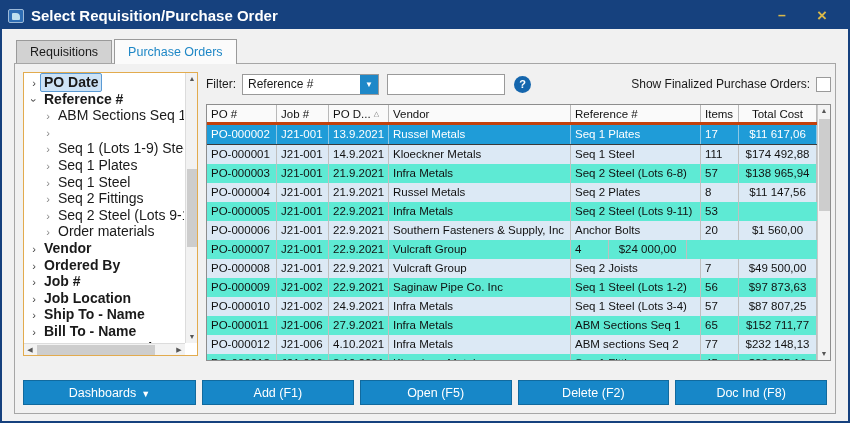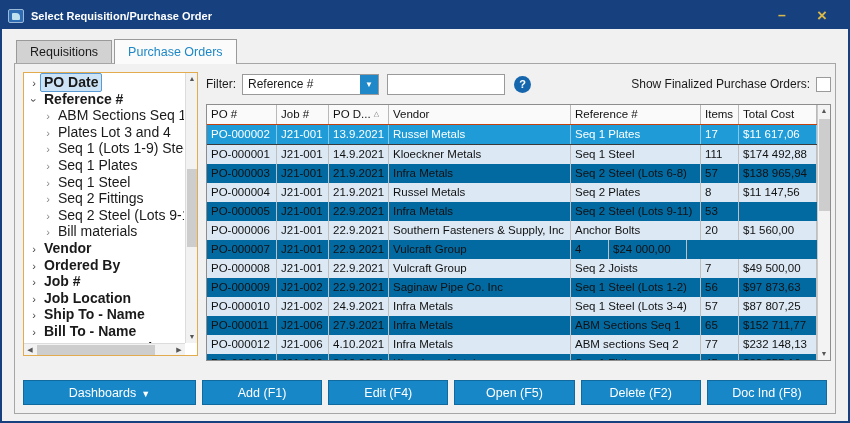--- a/index.html
+++ b/index.html
@@ -8,21 +8,21 @@
 
   .window { position:relative; width:850px; height:423px; background:#f1f1f1;
             border:2px solid #16417e; display:flex; flex-direction:column; }
 
   
   .titlebar { height:27px; background:#16417e; display:flex; align-items:center; padding:0 6px; flex:0 0 auto; }
   .app-icon { width:16px; height:14px; background:#2e6db4; border:1px solid #9db9d8; border-radius:2px;
               margin-right:7px; position:relative; overflow:hidden; }
   .app-icon::after { content:""; position:absolute; left:3px; top:3px; width:8px; height:7px;
                      background:#bfe0ef; border-radius:1px 4px 1px 1px; }
-  .title { color:#ffffff; font-size:11px; font-weight:bold; flex:1; }
+  .title { color:#ffffff; font-size:15px; font-weight:bold; flex:1; }
   .cap-btn { width:40px; text-align:center; color:#d9b84a; font-weight:bold; cursor:default; }
   .cap-min { font-size:14px; line-height:27px; }
   .cap-close { font-size:17px; line-height:27px; }
 
   
   .tabstrip { display:flex; align-items:flex-end; padding:9px 0 0 14px; flex:0 0 auto; height:34px; }
   .tab { font-size:12.5px; padding:4px 13px 5px 13px; border:1px solid #9a9a9a; border-bottom:none;
          background:#d2d2d2; color:#1a1a1a; margin-right:2px; position:relative; top:1px; cursor:default; }
   .tab.active { background:#fbfbfb; color:#1e87c6; padding-top:5px; z-index:2; }
 
@@ -63,29 +63,29 @@
   .combo-btn { width:18px; background:#1e88c8; color:#ffffff; font-size:8px; line-height:19px; text-align:center; }
   .filter-input { width:118px; height:21px; border:1px solid #9a9a9a; margin-left:8px; padding:0 4px; font-size:12px; background:#ffffff; }
   .help { width:17px; height:17px; border-radius:50%; background:#1566ad; color:#ffffff; font-size:11px; font-weight:bold;
           text-align:center; line-height:17px; margin-left:9px; cursor:default; }
   .spacer { flex:1; }
   .chk { width:15px; height:15px; border:1px solid #9a9a9a; background:#ffffff; margin-left:6px; cursor:default; }
 
   
   .grid { width:625px; height:257px; border:1px solid #8d8d8d; background:#ffffff; position:relative; overflow:hidden; }
   .grid-inner { position:absolute; left:0; top:0; right:13px; bottom:0; overflow:hidden; }
-  .ghead { display:flex; height:20px; background:#fafafa; border-bottom:1px solid #c2410c; font-size:11.5px; color:#111; }
+  .ghead { display:flex; height:20px; background:#fafafa; border-bottom:3px solid #c2410c; font-size:11.5px; color:#111; }
   .gh { padding:3px 4px 0 4px; border-right:1px solid #b9b9b9; overflow:hidden; white-space:nowrap; cursor:default; }
-  .trow { display:flex; height:19px; font-size:11.5px; color:#111; background:#0369a1; cursor:default; }
+  .trow { display:flex; height:19px; font-size:11.5px; color:#111; background:#5eead4; cursor:default; }
   .trow.alt { background:#dce9f5; }
   .trow.sel { background:#1f9cd8; color:#ffffff; border-bottom:1px solid #3a3a3a; height:20px; }
   .c { padding:2.5px 4px 0 4px; border-right:1px solid #bfbfbf; overflow:hidden; white-space:nowrap; }
   .trow.sel .c { border-right-color:#8cc7e6; }
   .w-po{width:70px;} .w-job{width:52px;} .w-date{width:60px;} .w-vendor{width:182px;}
-  .w-ref{width:130px;} .w-items{width:38px;text-align:left;} .w-total{width:78px;text-align:left;}
+  .w-ref{width:130px;} .w-items{width:38px;text-align:left;} .w-total{width:78px;text-align:center;}
   .sort-ico { font-size:7px; color:#777; margin-left:3px; vertical-align:2px; }
   .grid-sb { position:absolute; top:0; bottom:0; right:0; width:13px; background:#f3f3f3; border-left:1px solid #c8c8c8; }
   .grid-sb .up { top:0; } .grid-sb .down { bottom:0; }
   .grid-thumb { left:1px; width:11px; top:14px; height:92px; }
 
   
   .btnrow { margin-top:7px; display:flex; gap:6px; flex:0 0 auto; }
   .btn { background:#1787c8; color:#ffffff; font-size:12.5px; height:25px; line-height:25px;
          text-align:center; cursor:default; flex:1; border:1px solid #116a9e; }
   .btn-dash { flex:0 0 173px; }
@@ -121,21 +121,20 @@
             <div class="titem cat exp">
               <span class="chev"></span>
               <span class="tlabel">Reference #</span>
             </div>
             <div class="titem child">
               <span class="chev"></span>
               <span class="tlabel">ABM Sections Seq 1</span>
             </div>
             <div class="titem child">
               <span class="chev"></span>
-              <span class="tlabel">Plates Lot 3 and 4</span>
             </div>
             <div class="titem child">
               <span class="chev"></span>
               <span class="tlabel">Seq 1 (Lots 1-9) Steel</span>
             </div>
             <div class="titem child">
               <span class="chev"></span>
               <span class="tlabel">Seq 1 Plates</span>
             </div>
             <div class="titem child">
@@ -145,21 +144,21 @@
             <div class="titem child">
               <span class="chev"></span>
               <span class="tlabel">Seq 2 Fittings</span>
             </div>
             <div class="titem child">
               <span class="chev"></span>
               <span class="tlabel">Seq 2 Steel (Lots 9-11)</span>
             </div>
             <div class="titem child">
               <span class="chev"></span>
-              <span class="tlabel">Bill materials</span>
+              <span class="tlabel">Order materials</span>
             </div>
             <div class="titem cat">
               <span class="chev"></span>
               <span class="tlabel">Vendor</span>
             </div>
             <div class="titem cat">
               <span class="chev"></span>
               <span class="tlabel">Ordered By</span>
             </div>
             <div class="titem cat">
@@ -344,20 +343,19 @@
             <span class="sb-thumb grid-thumb"></span>
             <span class="sb-arrow down" style="bottom:0;">▼</span>
           </div>
         </div>
       </div>
     </div>
 
     <div class="btnrow">
       <div class="btn btn-dash"><span>Dashboards</span><span class="caret">▼</span></div>
       <div class="btn">Add (F1)</div>
-      <div class="btn">Edit (F4)</div>
       <div class="btn">Open (F5)</div>
       <div class="btn">Delete (F2)</div>
       <div class="btn">Doc Ind (F8)</div>
     </div>
   </div>
 
 </div>
 
 </body></html>

